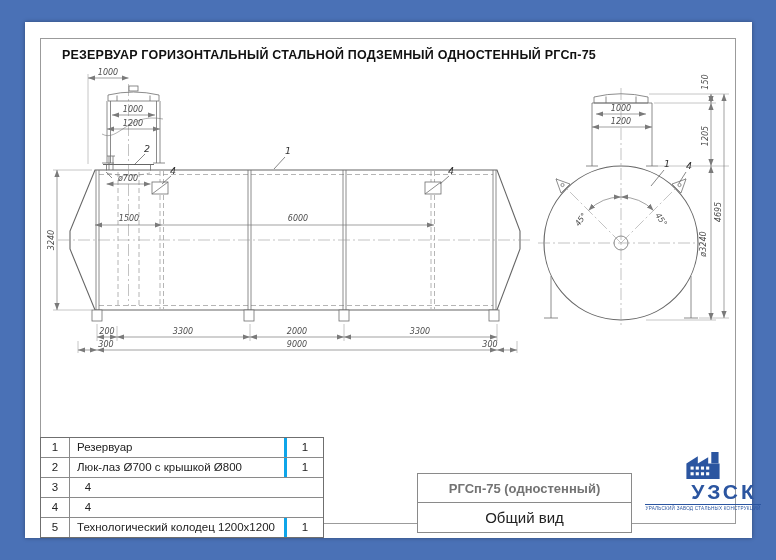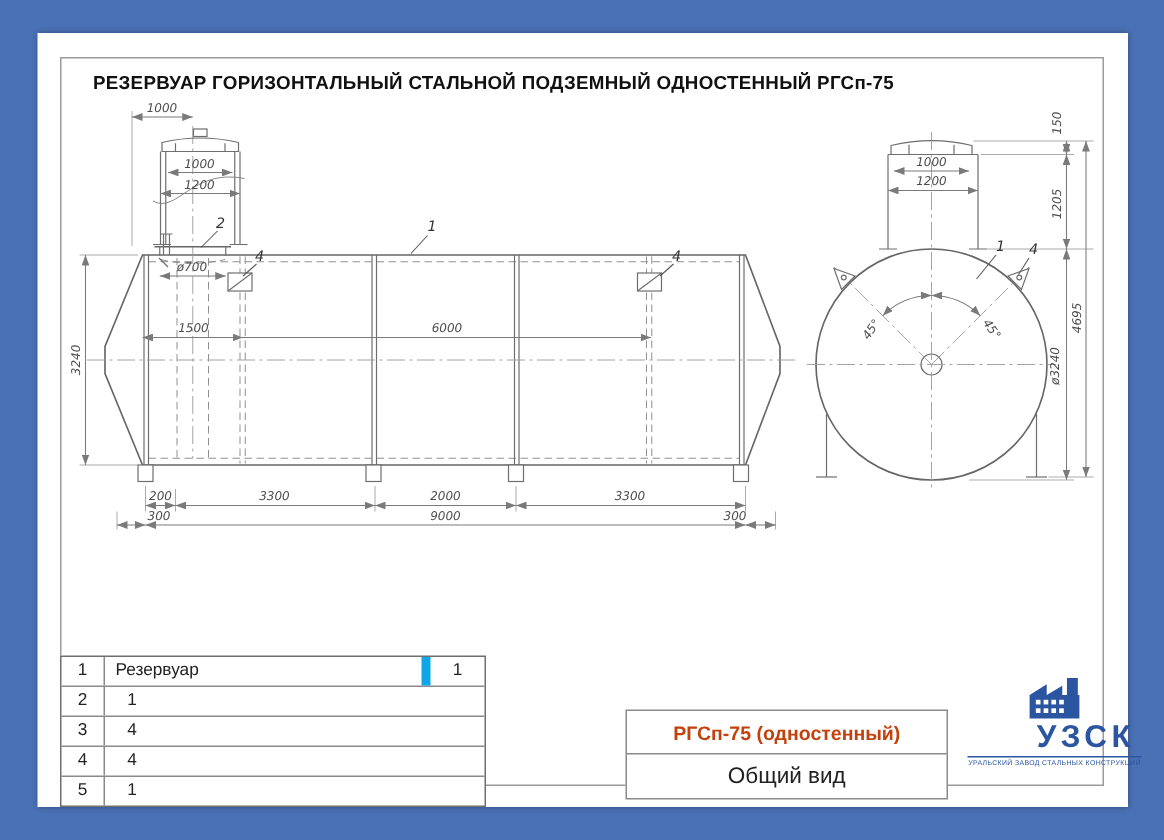--- a/index.html
+++ b/index.html
@@ -34,30 +34,30 @@
   svg text.dimt{font:italic 8px "DejaVu Sans",sans-serif;fill:#4d4d4d;text-anchor:middle;}
   svg text.call{font:italic 9.5px "DejaVu Sans",sans-serif;fill:#333;text-anchor:middle;}
   .ptable{
     position:absolute;left:15px;top:415px;width:282px;
     border:1px solid #6f6f6f;background:#fff;
     font-size:11.5px;color:#222;
   }
   .prow{display:flex;height:19px;line-height:18px;border-top:1px solid #8a8a8a;}
   .prow:first-child{border-top:none;}
   .c-no{width:28px;text-align:center;border-right:1px solid #8a8a8a;}
-  .c-name{flex:1;padding-left:7px;border-right:6px solid #0ea5e9;white-space:nowrap;overflow:hidden;}
+  .c-name{flex:1;padding-left:7px;border-right:3px solid #0ea5e9;white-space:nowrap;overflow:hidden;}
   .c-qty{width:36px;text-align:center;}
   .tblock{
     position:absolute;left:392px;top:451px;width:213px;height:58px;
     border:1px solid #8a8a8a;background:#fff;
   }
   .tblock .row1{
     height:28px;border-bottom:1px solid #8a8a8a;
     display:flex;align-items:center;justify-content:center;
-    font-size:13px;font-weight:bold;color:#c2410c;
+    font-size:13px;font-weight:bold;color:#737373;
   }
   .tblock .row2{
     height:28px;display:flex;align-items:center;justify-content:center;
     font-size:15px;color:#222;
   }
   .logo{
     position:absolute;left:622px;top:430px;width:112px;height:88px;
     display:flex;flex-direction:column;align-items:center;justify-content:flex-start;
   }
   .logo .abbr{
@@ -281,32 +281,34 @@
   </svg>
 
   <div class="ptable">
     <div class="prow">
       <div class="c-no">1</div>
       <div class="c-name">Резервуар</div>
       <div class="c-qty">1</div>
     </div>
     <div class="prow">
       <div class="c-no">2</div>
+      <div class="c-name">Люк-лаз Ø700 с крышкой Ø800</div>
       <div class="c-qty">1</div>
     </div>
     <div class="prow">
       <div class="c-no">3</div>
       <div class="c-qty">4</div>
     </div>
     <div class="prow">
       <div class="c-no">4</div>
       <div class="c-qty">4</div>
     </div>
     <div class="prow">
       <div class="c-no">5</div>
+      <div class="c-name">Технологический колодец 1200x1200</div>
       <div class="c-qty">1</div>
     </div>
   </div>
 
   <div class="tblock">
     <div class="row1">РГСп-75 (одностенный)</div>
     <div class="row2">Общий вид</div>
   </div>
 
   <div class="logo">

